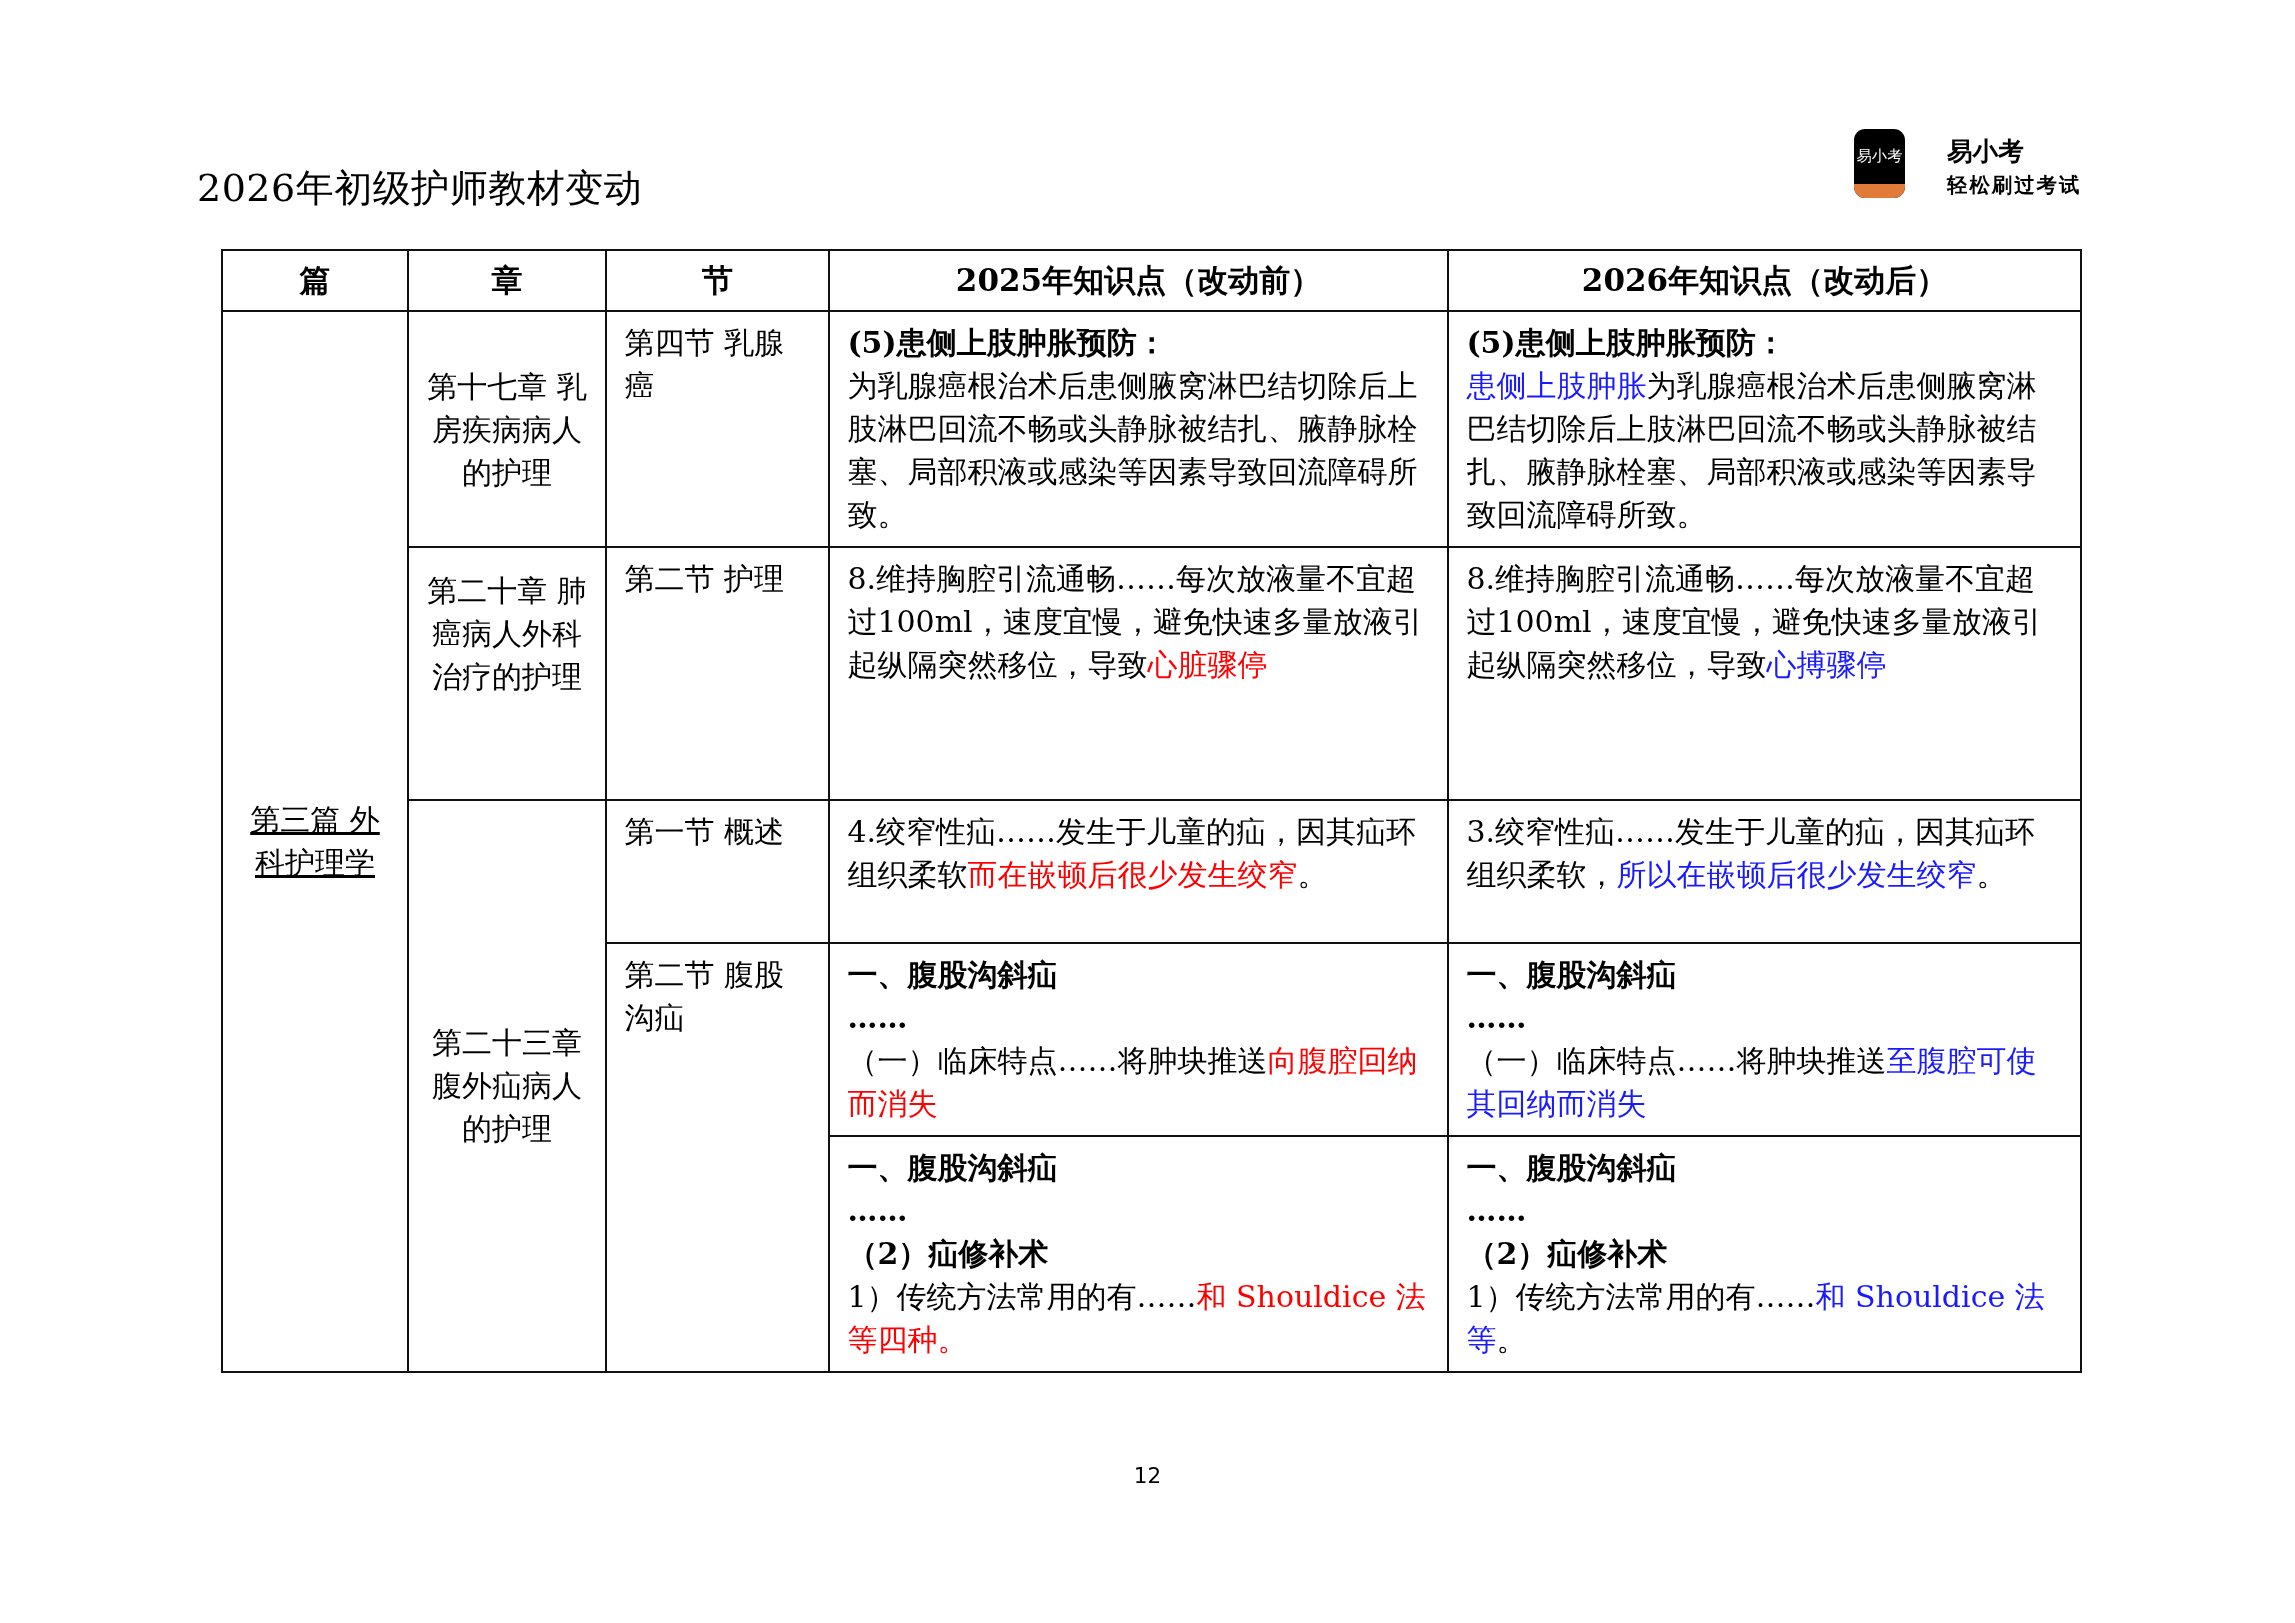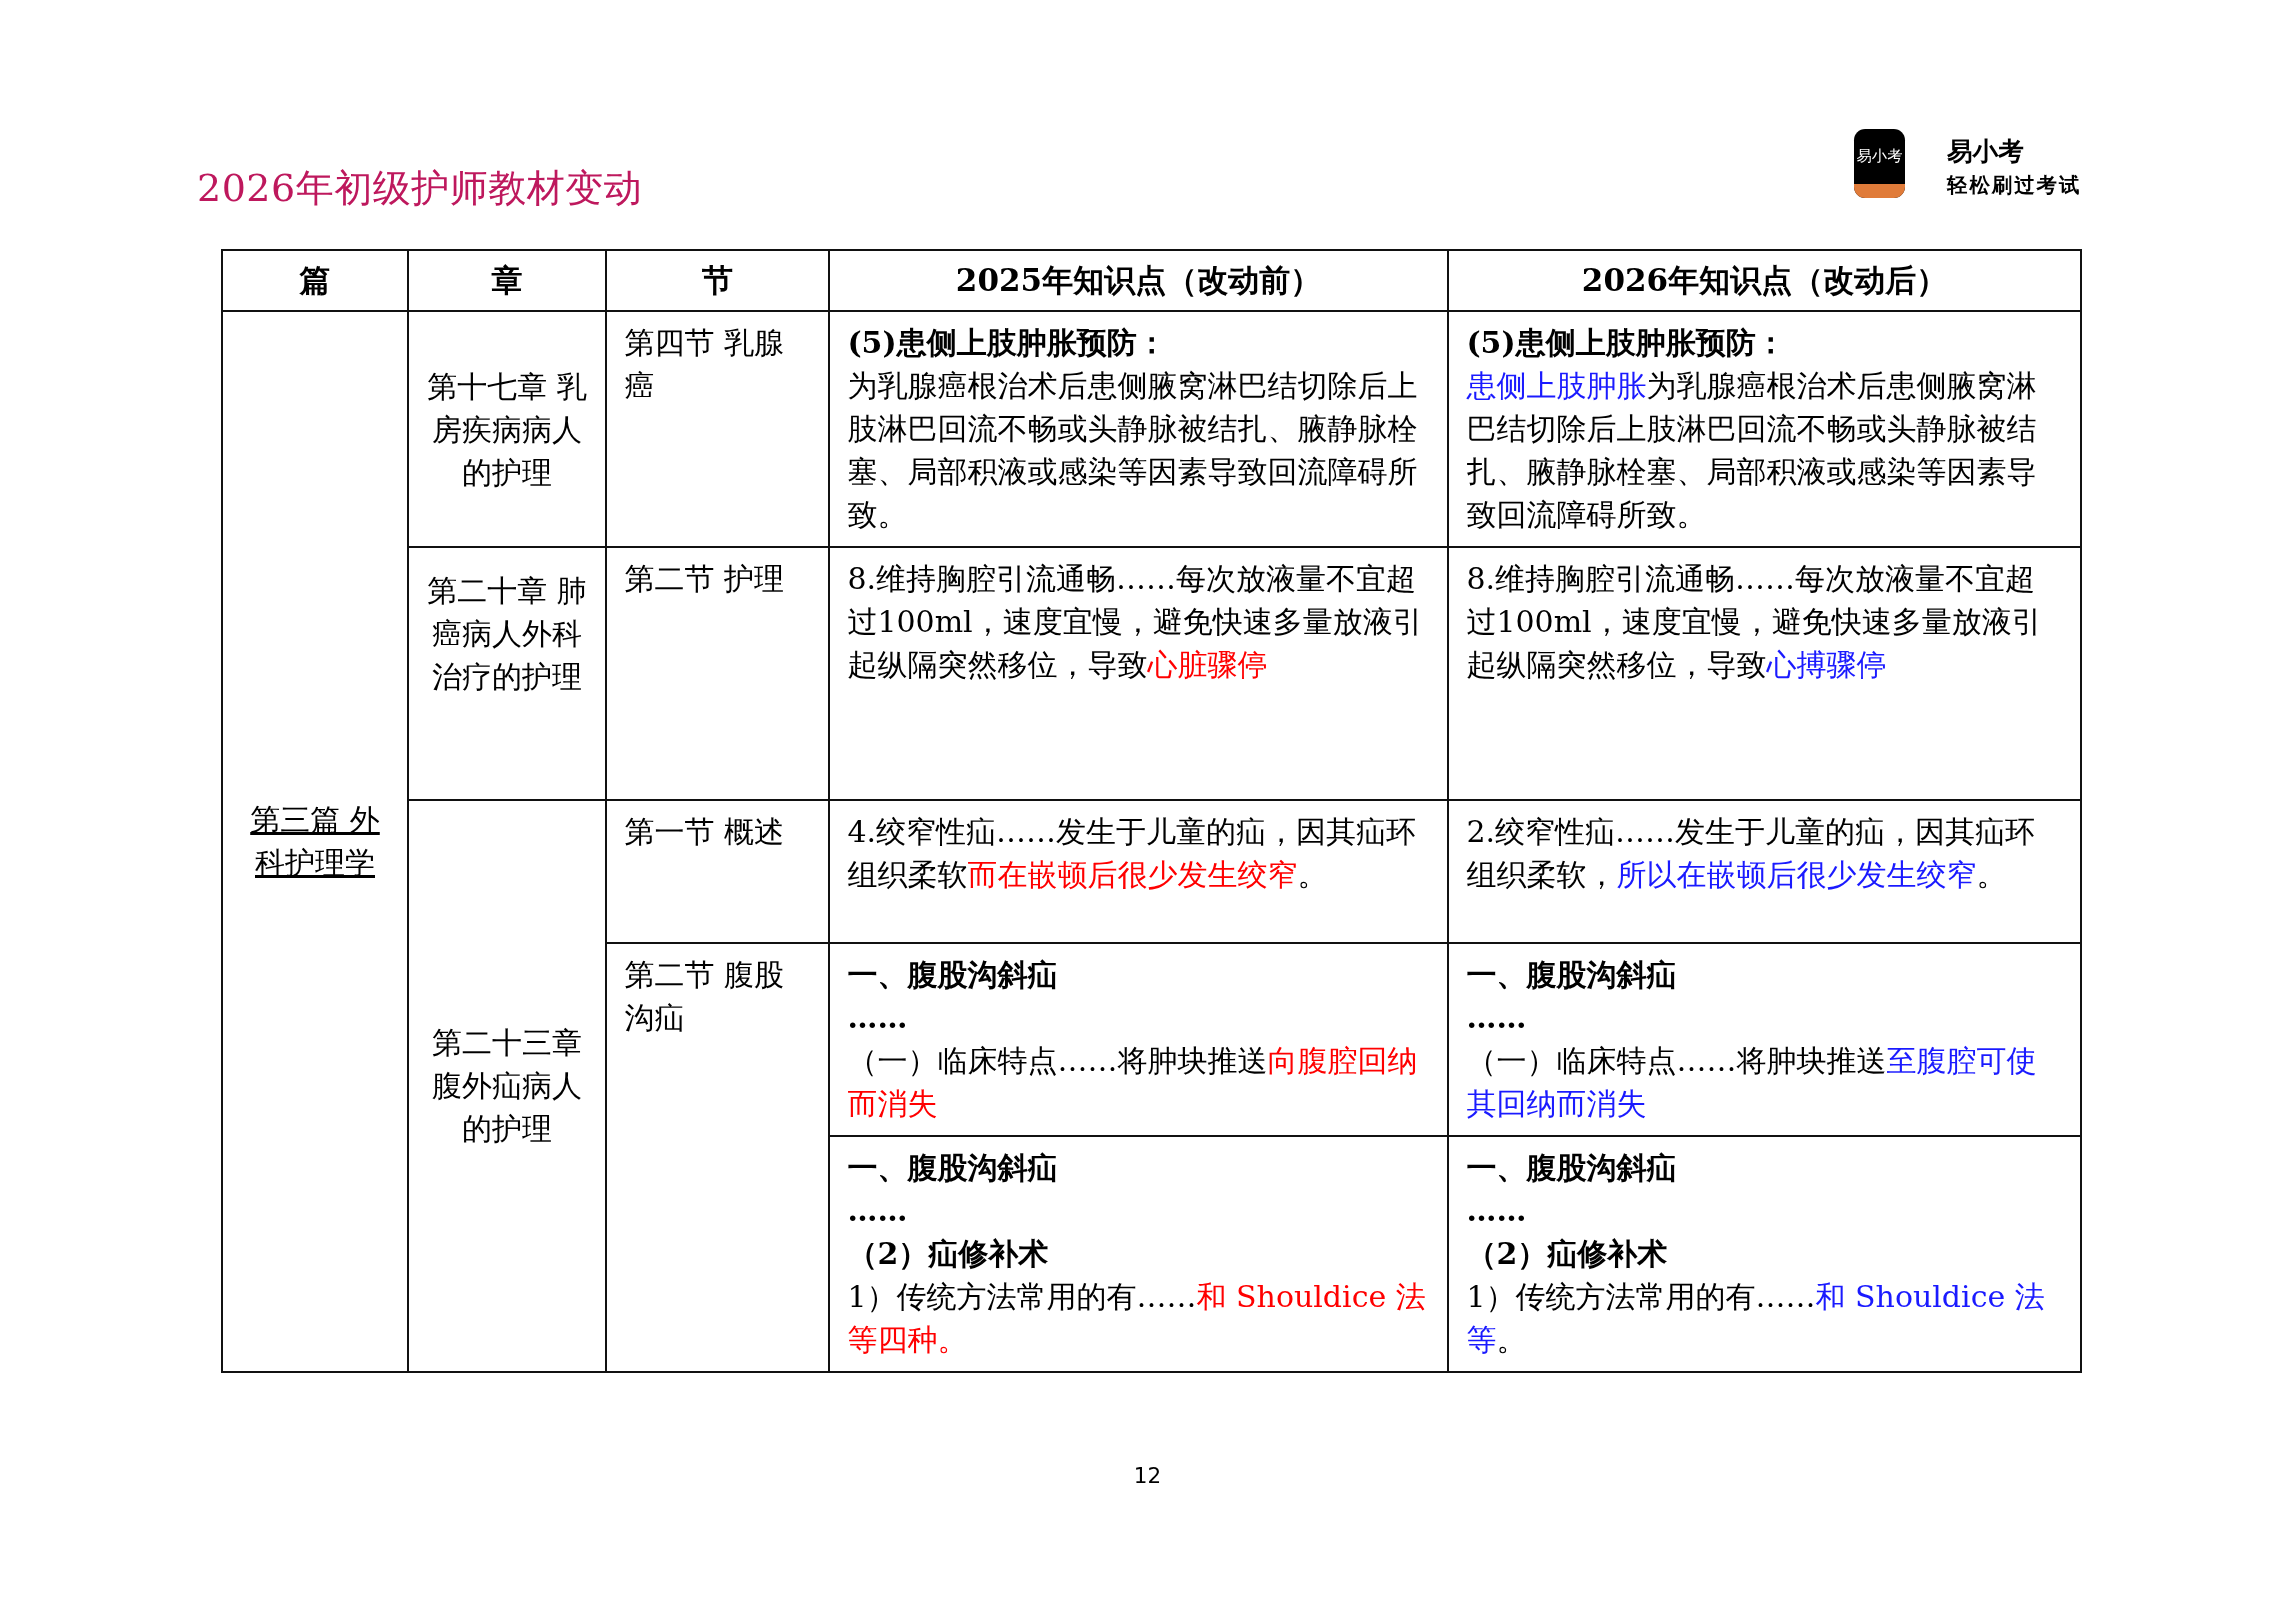--- a/index.html
+++ b/index.html
@@ -1,18 +1,18 @@
 <!DOCTYPE html>
 <html style="font-size:8.2px"><head>
 <meta charset="utf-8">
 <style>
   html, body { margin: 0; padding: 0; background: #ffffff; }
   body { width: 2295px; height: 1623px; position: relative; overflow: hidden;
          font-family: "DejaVu Serif", "Liberation Serif", serif; color: #000; }
-  .title { position: absolute; left: 197px; top: 163px; font-size: 38px; color: #be185d;
+  .title { position: absolute; left: 197px; top: 163px; font-size: 38px; color: #000000;
            font-family: "DejaVu Serif", serif; letter-spacing: 0.5px; }
   .logo-box { position: absolute; left: 1854px; top: 129px; width: 51px; height: 69px;
               border-radius: 11.2px; overflow: hidden; background: #000; }
   .logo-box .top { height: 55px; display: flex; align-items: center; justify-content: center;
                    color: #fff; font-size: 15.3px; font-family: "DejaVu Sans", sans-serif; }
   .logo-box .bottom { height: 14px; background: #e07b39; }
   .logo-name { position: absolute; left: 1947px; top: 134px; font-size: 25.6px; font-weight: bold;
                font-family: "DejaVu Sans", sans-serif; }
   .logo-slogan { position: absolute; left: 1947px; top: 171px; font-size: 20.4px; font-weight: bold;
                  font-family: "DejaVu Sans", sans-serif; letter-spacing: 2px; text-align: right; }
@@ -82,21 +82,21 @@
         <span>8.维持胸腔引流通畅……每次放液量不宜超过100ml，速度宜慢，避免快速多量放液引起纵隔突然移位，导致</span><span class="blue">心搏骤停</span>
       </td>
     </tr>
     <tr style="height:143px">
       <td class="zhang" rowspan="3">第二十三章 腹外疝病人的护理</td>
       <td>第一节 概述</td>
       <td>
         <span>4.绞窄性疝……发生于儿童的疝，因其疝环组织柔软</span><span class="red">而在嵌顿后很少发生绞窄</span><span>。</span>
       </td>
       <td>
-        <span>2.绞窄性疝……发生于儿童的疝，因其疝环组织柔软，</span><span class="blue">所以在嵌顿后很少发生绞窄</span><span>。</span>
+        <span>3.绞窄性疝……发生于儿童的疝，因其疝环组织柔软，</span><span class="blue">所以在嵌顿后很少发生绞窄</span><span>。</span>
       </td>
     </tr>
     <tr style="height:172px">
       <td rowspan="2">第二节 腹股沟疝</td>
       <td>
         <span class="line">一、腹股沟斜疝</span>
         <span class="line">……</span>
         <span>（一）临床特点……将肿块推送</span><span class="red">向腹腔回纳而消失</span>
       </td>
       <td>

